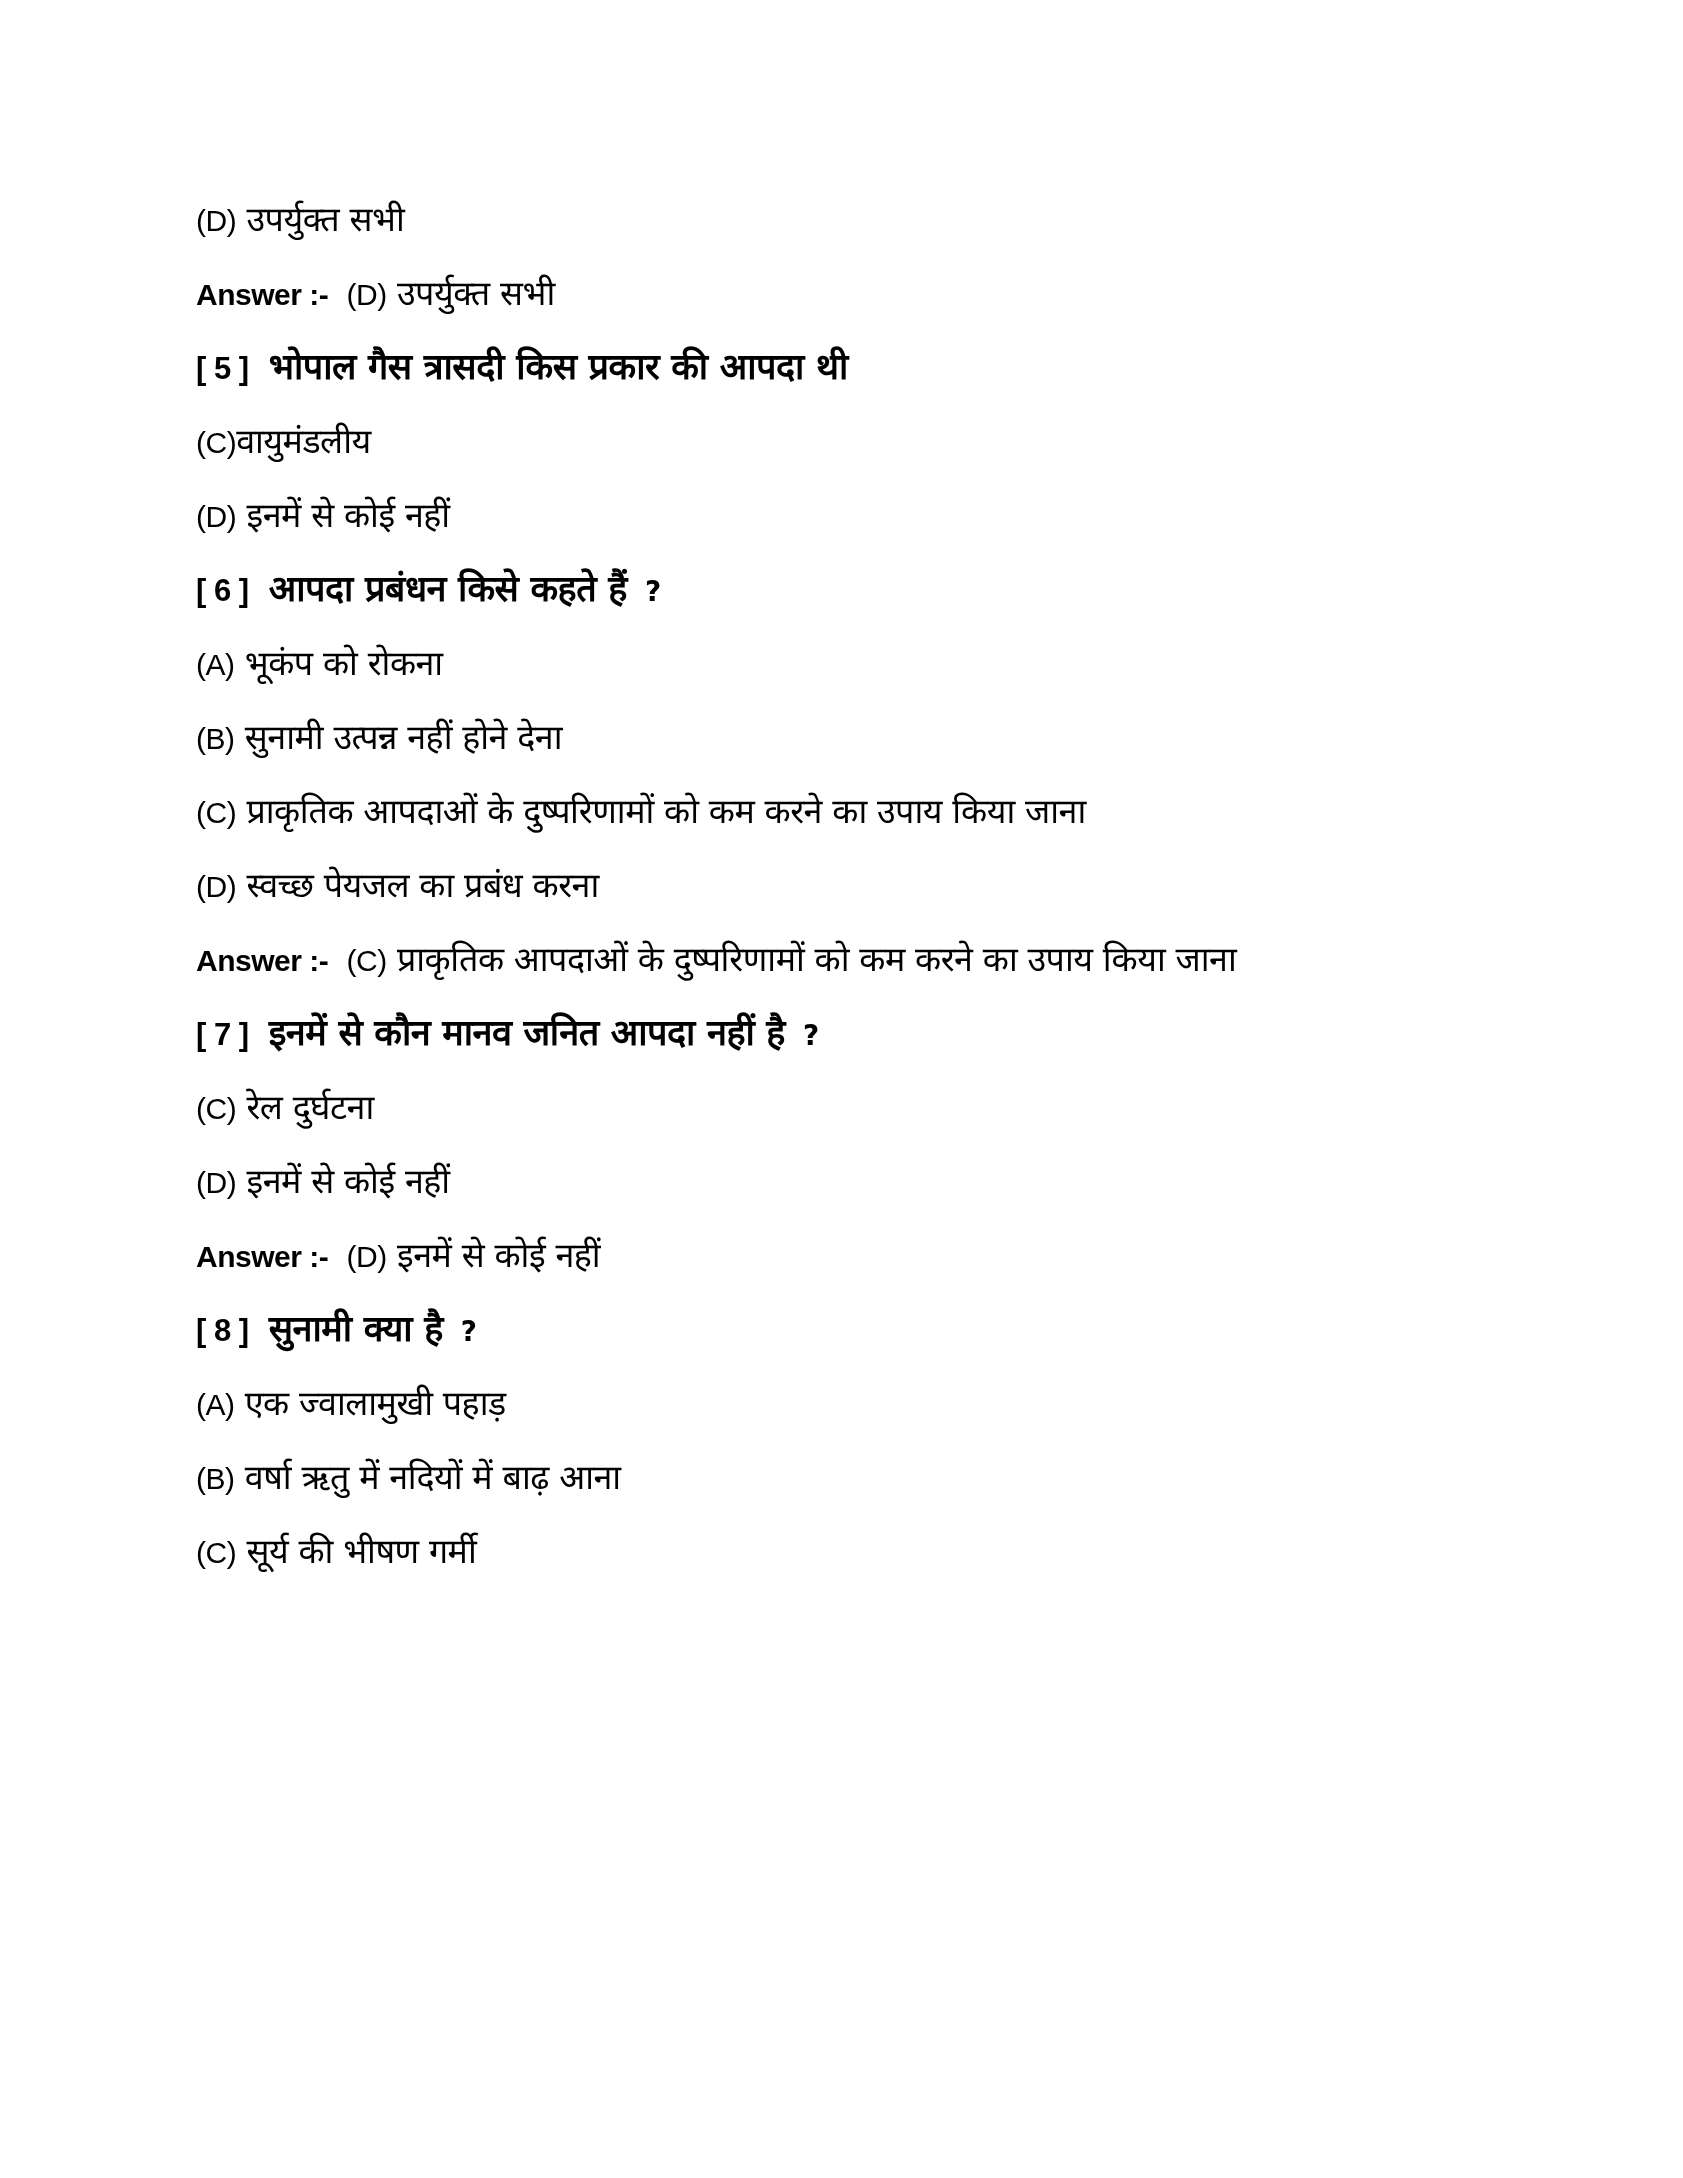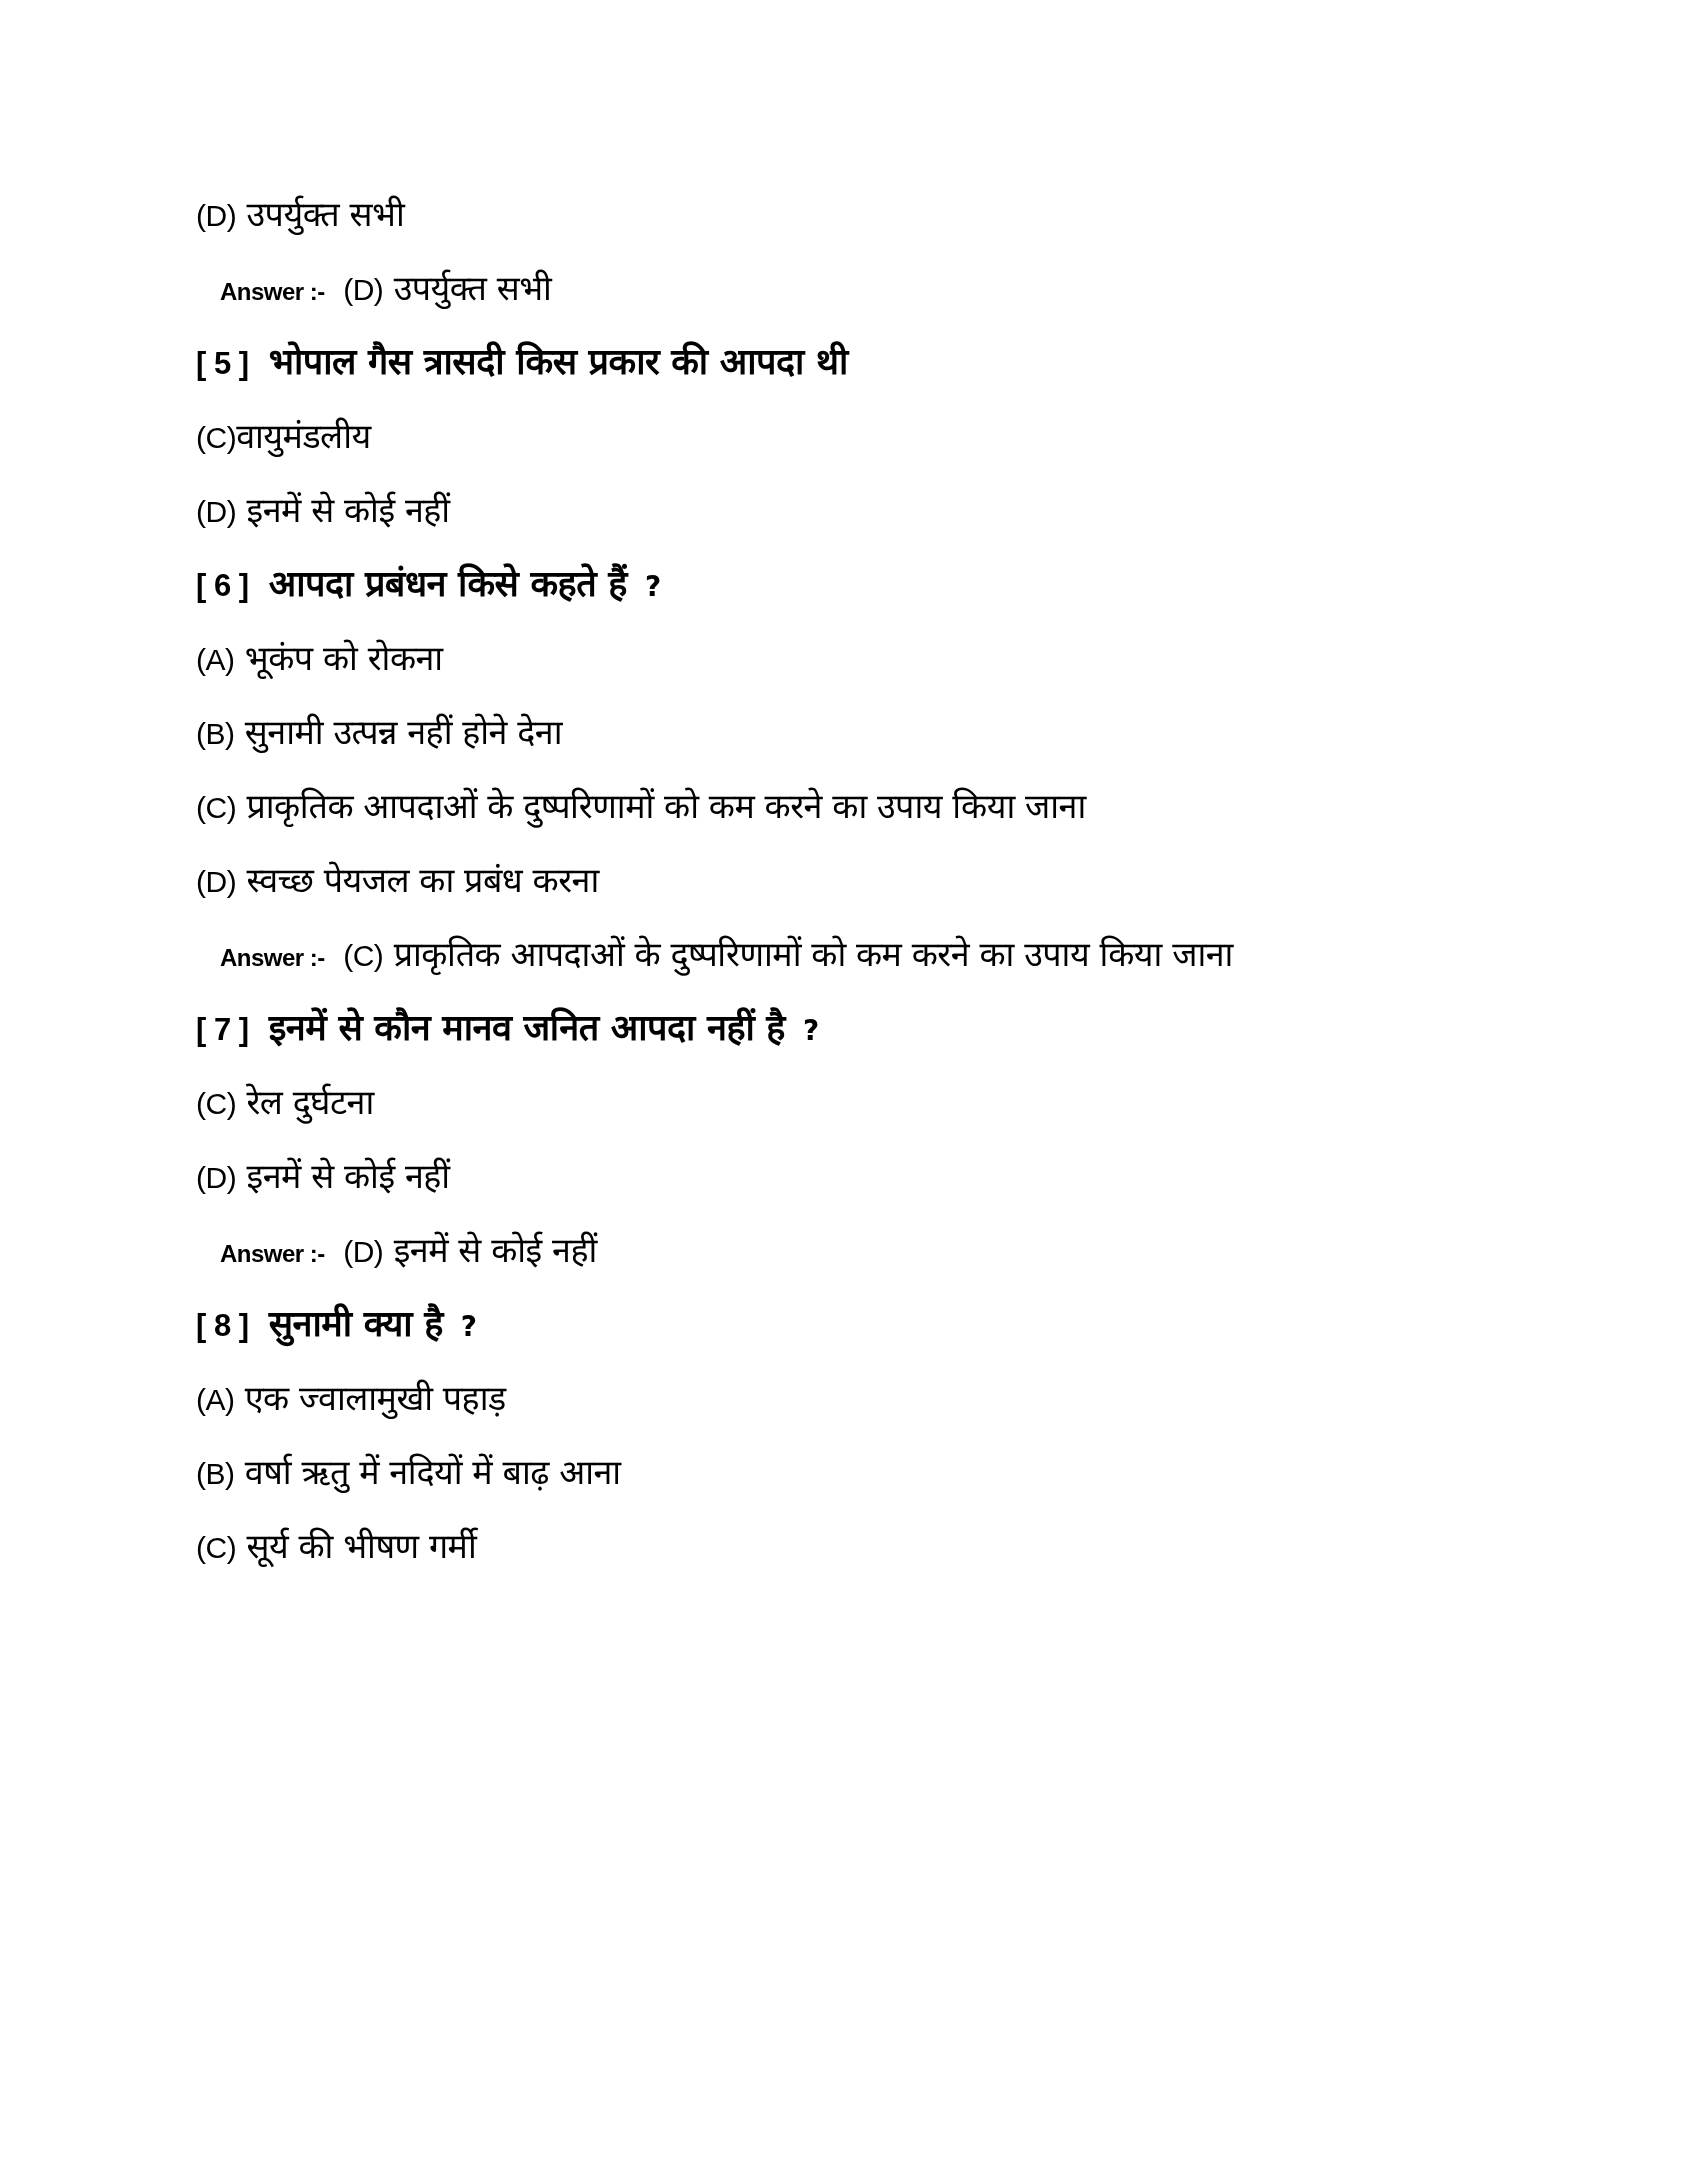--- a/index.html
+++ b/index.html
@@ -16,40 +16,39 @@
       font-family: "DejaVu Sans", sans-serif;
     }
     .page {
       position: absolute;
       left: 196px;
       top: 194px;
       width: 1327px;
     }
     .line {
       height: 74px;
-      line-height: 40px;
+      line-height: 50px;
       font-size: 34px;
       white-space: nowrap;
       letter-spacing: -0.5px;
     }
     .question {
       font-weight: bold;
       font-size: 36px;
     }
     .question .qmark {
       font-weight: bold;
       font-size: 28px;
       margin-left: 6px;
     }
     .answer-prefix {
       font-weight: bold;
       font-family: "Liberation Sans", sans-serif;
-      font-size: 24px;
+      font-size: 30px;
       margin-right: 8px;
-      margin-left: 24px;
     }
     .opt-label {
       font-family: "Liberation Sans", sans-serif;
       font-size: 30px;
     }
     .q-num {
       font-family: "Liberation Sans", sans-serif;
       font-size: 31px;
       margin-right: 8px;
     }

